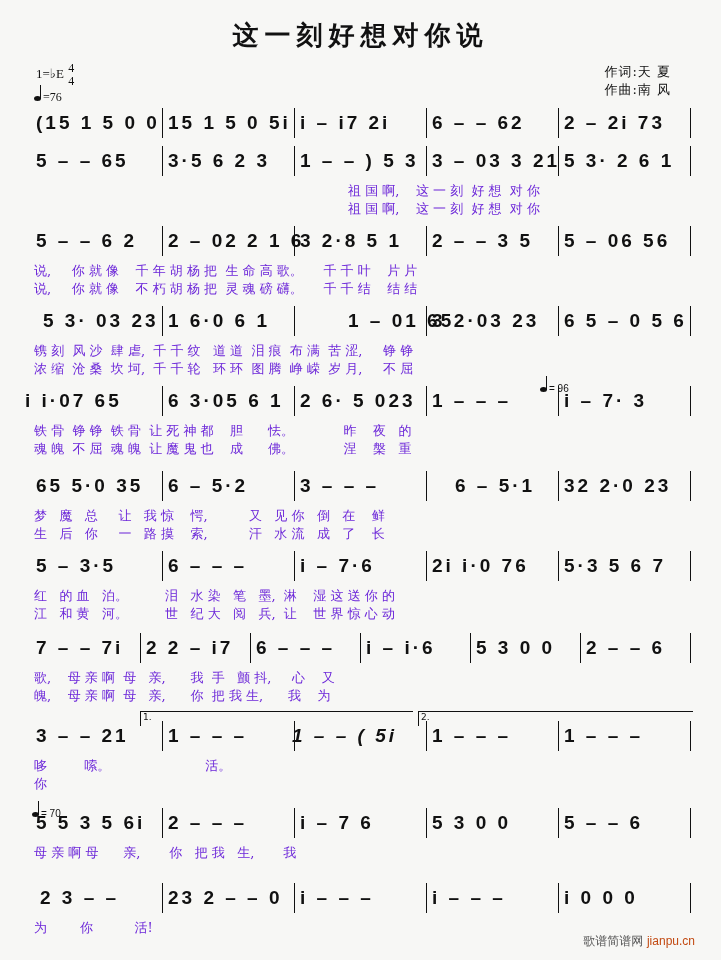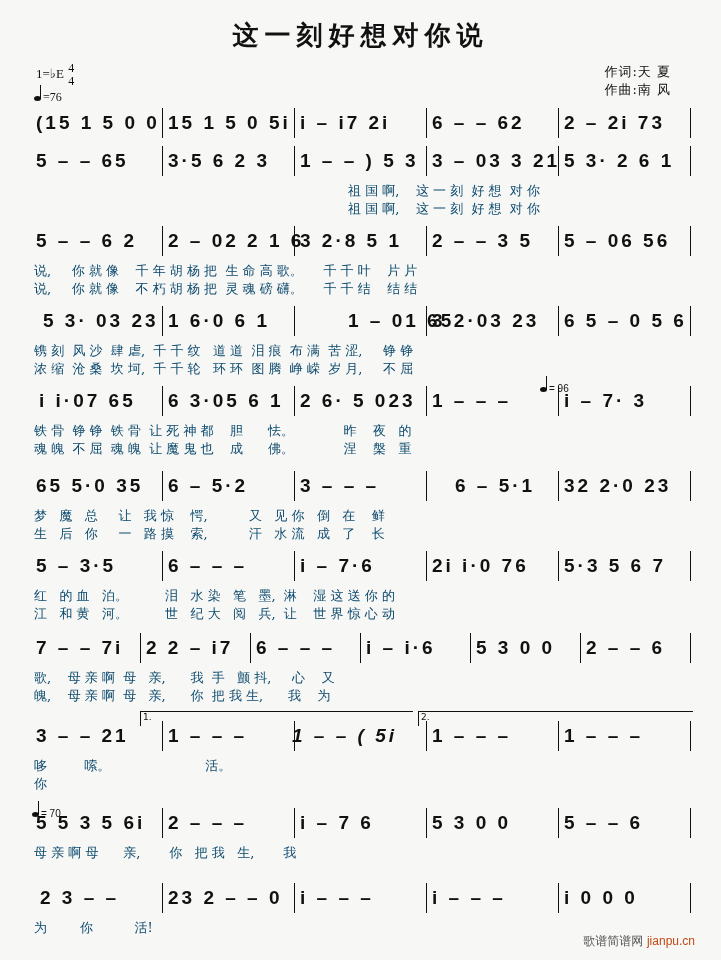--- a/index.html
+++ b/index.html
@@ -24,21 +24,21 @@
   .row { position:absolute; left:0; width:721px; }
   .notes {
     position:absolute; left:0; top:0; height:30px; width:721px;
     font-family:"Liberation Sans", sans-serif; font-weight:bold; font-size:19px;
     white-space:nowrap;
   }
   .m { position:absolute; top:0; }
   .bar { position:absolute; width:1px; background:#111; }
   .lyr {
     position:absolute; font-family:"DejaVu Serif", serif; font-size:13px; white-space:pre;
-    color:#0c4a6e;
+    color:#6d28d9;
   }
   .volta { position:absolute; border-top:1px solid #111; border-left:1px solid #111; height:14px; font-size:9px; padding-left:2px; }
   .tempo2 { position:absolute; font-size:10px; font-family:"Liberation Sans", sans-serif; }
   .watermark { position:absolute; right:26px; bottom:10px; font-size:12px; color:#555; font-family:"DejaVu Serif", serif; }
   .watermark span { color:#c24a12; font-family:"Liberation Sans", sans-serif; }
 </style>
 </head>
 <body>
 
 <div class="title">这一刻好想对你说</div>
@@ -103,21 +103,21 @@
       <div class="m notes" style="left: 300px; width: 122px; letter-spacing: 3px; margin-left: 48px;">1 – 01 65</div>
       <div class="bar" style="left: 426px; top: -4px; height: 30px;"></div>
       <div class="m notes" style="left: 432px; width: 122px; letter-spacing: 3px;">3 2·03 23</div>
       <div class="bar" style="left: 558px; top: -4px; height: 30px;"></div>
       <div class="m notes" style="left: 564px; width: 122px; letter-spacing: 3px;">6 5 – 0 5 6</div>
       <div class="bar" style="left: 690px; top: -4px; height: 30px;"></div>
       <div class="lyr" style="left: 34px; top: 32px;">镌 刻  风 沙  肆 虐,  千 千 纹   道 道  泪 痕  布 满  苦 涩,     铮 铮</div>
       <div class="lyr" style="left: 34px; top: 50px;">浓 缩  沧 桑  坎 坷,  千 千 轮   环 环  图 腾  峥 嵘  岁 月,     不 屈</div>
     </div>
     <div class="row" style="top: 390px;">
-      <div class="m notes" style="left: 39px; width: 122px; letter-spacing: 3px;">i i·07 65</div>
+      <div class="m notes" style="left: 25px; width: 122px; letter-spacing: 3px;">i i·07 65</div>
       <div class="bar" style="left: 162px; top: -4px; height: 30px;"></div>
       <div class="m notes" style="left: 168px; width: 122px; letter-spacing: 3px;">6 3·05 6 1</div>
       <div class="bar" style="left: 294px; top: -4px; height: 30px;"></div>
       <div class="m notes" style="left: 300px; width: 122px; letter-spacing: 3px;">2 6· 5 023</div>
       <div class="bar" style="left: 426px; top: -4px; height: 30px;"></div>
       <div class="m notes" style="left: 432px; width: 122px; letter-spacing: 3px;">1 – – –</div>
       <div class="bar" style="left: 558px; top: -4px; height: 30px;"></div>
       <div class="m notes" style="left: 564px; width: 122px; letter-spacing: 3px;">i – 7· 3</div>
       <div class="bar" style="left: 690px; top: -4px; height: 30px;"></div>
       <div class="lyr" style="left: 34px; top: 32px;">铁 骨  铮 铮  铁 骨  让 死 神 都    胆      怯。            昨    夜   的</div>

